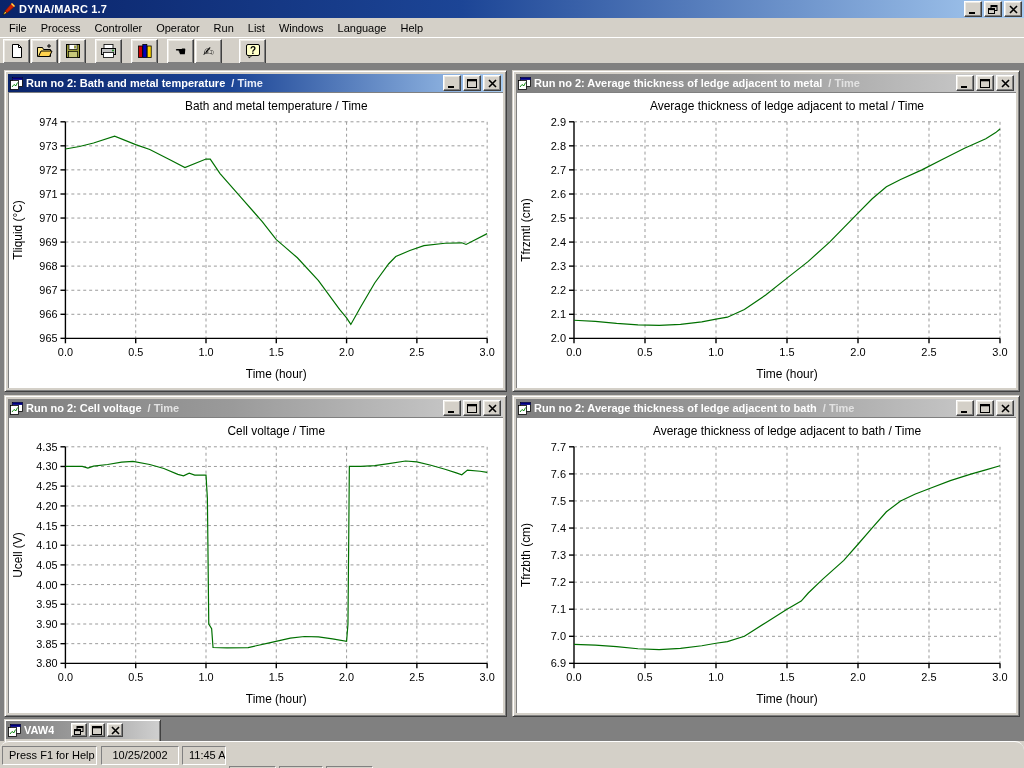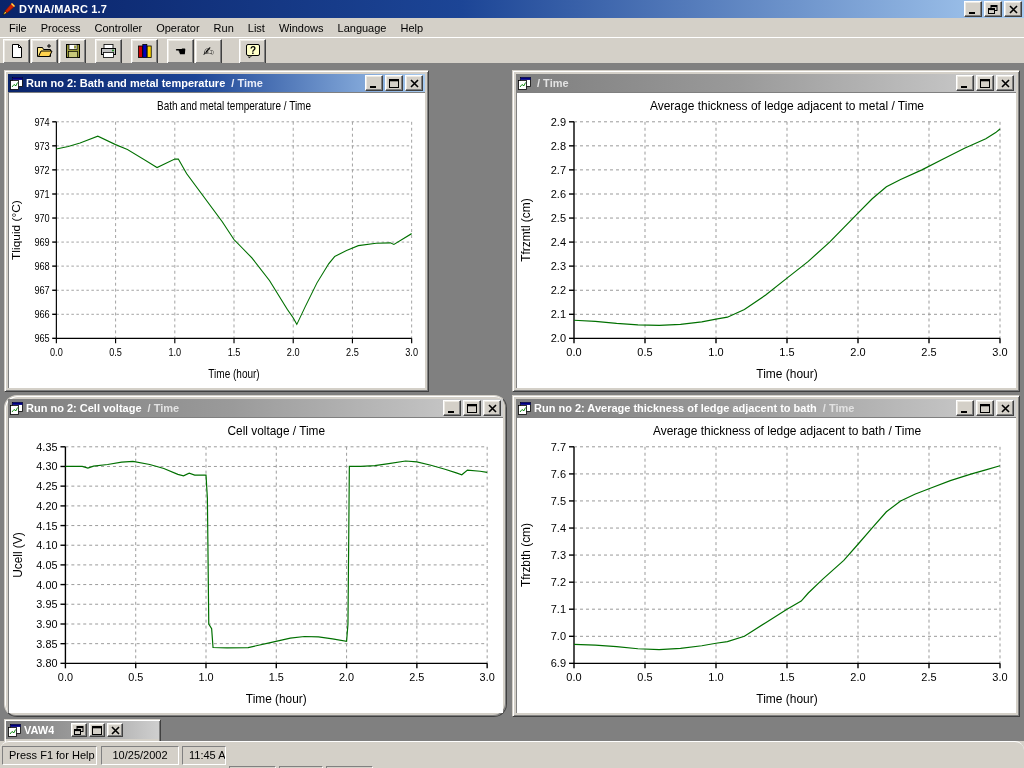--- a/index.html
+++ b/index.html
@@ -166,21 +166,21 @@
       <svg width="16" height="16" viewBox="0 0 16 16">
         <rect x="1.5" y="1.5" width="13" height="11" rx="1.5" fill="#ffffc8" stroke="#000"></rect>
         <path d="M4 12.5 L4 15 L7 12.5 Z" fill="#ffffc8" stroke="#000" stroke-width="0.8"></path>
         <text x="8" y="10.5" text-anchor="middle" style="font-size:10px;font-weight:bold" fill="#0000cc">?</text>
       </svg>
     </span>
   </div>
 
   <div class="mdi">
 
-    <div class="win" style="left:4px;top:7px;width:425px;height:322px;text-align:right;">
+    <div class="win" style="left:4px;top:7px;width:503px;height:322px;text-align:right;">
       <div class="wtitle active">
         <svg width="13" height="13" viewBox="0 0 13 13">
           <rect x="2.5" y="0.5" width="10" height="9" fill="#fff" stroke="#000" stroke-width="0.8"></rect>
           <rect x="2.5" y="0.5" width="10" height="2.4" fill="#000080"></rect>
           <rect x="0.5" y="3.5" width="8" height="9" fill="#fff" stroke="#000" stroke-width="0.8"></rect>
           <path d="M2 10 L4 7.5 L6 8.8 L7.5 5.5" fill="none" stroke="#008000" stroke-width="0.9"></path>
         </svg>
         <span class="wtitle-text">Run no 2: Bath and metal temperature</span>
         <span class="wtitle-suffix">/ Time</span>
         <span class="caption-buttons">
@@ -264,20 +264,21 @@
     </div>
 
     <div class="win" style="left:512px;top:7px;width:508px;height:322px;">
       <div class="wtitle inactive">
         <svg width="13" height="13" viewBox="0 0 13 13">
           <rect x="2.5" y="0.5" width="10" height="9" fill="#fff" stroke="#000" stroke-width="0.8"></rect>
           <rect x="2.5" y="0.5" width="10" height="2.4" fill="#000080"></rect>
           <rect x="0.5" y="3.5" width="8" height="9" fill="#fff" stroke="#000" stroke-width="0.8"></rect>
           <path d="M2 10 L4 7.5 L6 8.8 L7.5 5.5" fill="none" stroke="#008000" stroke-width="0.9"></path>
         </svg>
+        <span class="wtitle-text">Run no 2: Average thickness of ledge adjacent to metal</span>
         <span class="wtitle-suffix">/ Time</span>
         <span class="caption-buttons">
           <span class="wbtn">
               <svg width="10" height="9" viewBox="0 0 10 9">
                 <rect x="1" y="7" width="6" height="2" fill="#000"></rect>
               </svg>
             </span>
           <span class="wbtn">
               <svg width="10" height="9" viewBox="0 0 10 9">
                 <rect x="0.5" y="0.5" width="9" height="8" fill="none" stroke="#000"></rect>
@@ -345,21 +346,21 @@
             <line class="axis" x1="58" y1="30" x2="58" y2="248"></line>
             <line class="axis" x1="58" y1="248" x2="484" y2="248"></line>
             <text class="ctitle" x="271" y="18" text-anchor="middle">Average thickness of ledge adjacent to metal / Time</text>
             <text class="ctitle" x="271" y="288" text-anchor="middle">Time (hour)</text>
             <text class="ctitle" transform="translate(14 139) rotate(-90)" text-anchor="middle">Tfrzmtl (cm)</text>
             <polyline points="58.0,229.8 79.3,231.0 100.6,233.0 121.9,234.4 143.2,234.9 164.5,234.0 185.8,231.5 200.0,228.6 211.4,226.7 228.4,218.9 249.7,204.4 271.0,187.4 292.3,170.5 313.6,151.1 327.8,136.6 342.0,122.0 356.2,107.5 370.4,95.4 384.6,88.1 405.9,78.4 427.2,67.5 448.5,56.6 469.8,47.0 479.7,40.9 484.0,37.3" fill="none" stroke="#007000" stroke-width="1.2"></polyline>
           </svg>
       </div>
     </div>
 
-    <div class="win" style="left:4px;top:332px;width:503px;height:322px;border-radius:13px;">
+    <div class="win" style="left:4px;top:332px;width:503px;height:322px;">
       <div class="wtitle inactive">
         <svg width="13" height="13" viewBox="0 0 13 13">
           <rect x="2.5" y="0.5" width="10" height="9" fill="#fff" stroke="#000" stroke-width="0.8"></rect>
           <rect x="2.5" y="0.5" width="10" height="2.4" fill="#000080"></rect>
           <rect x="0.5" y="3.5" width="8" height="9" fill="#fff" stroke="#000" stroke-width="0.8"></rect>
           <path d="M2 10 L4 7.5 L6 8.8 L7.5 5.5" fill="none" stroke="#008000" stroke-width="0.9"></path>
         </svg>
         <span class="wtitle-text">Run no 2: Cell voltage</span>
         <span class="wtitle-suffix">/ Time</span>
         <span class="caption-buttons">

